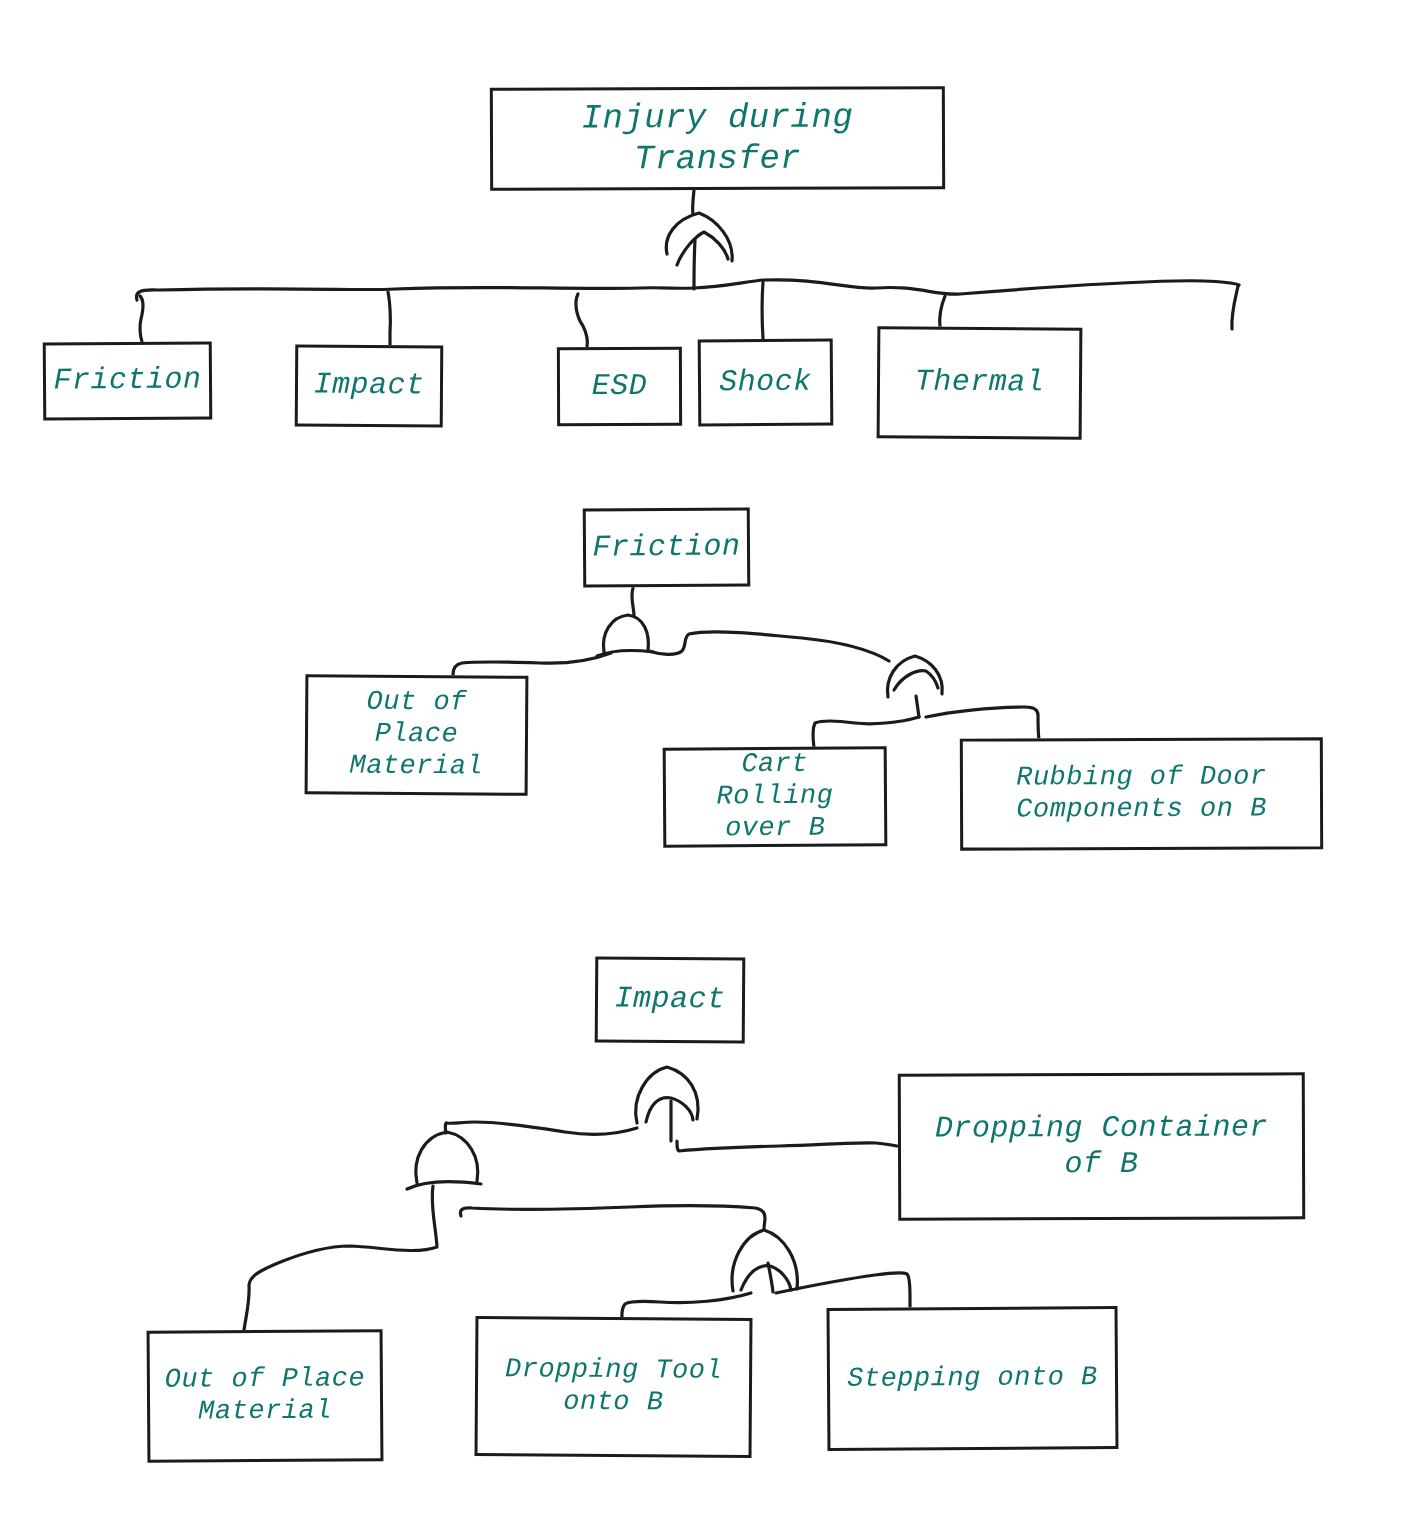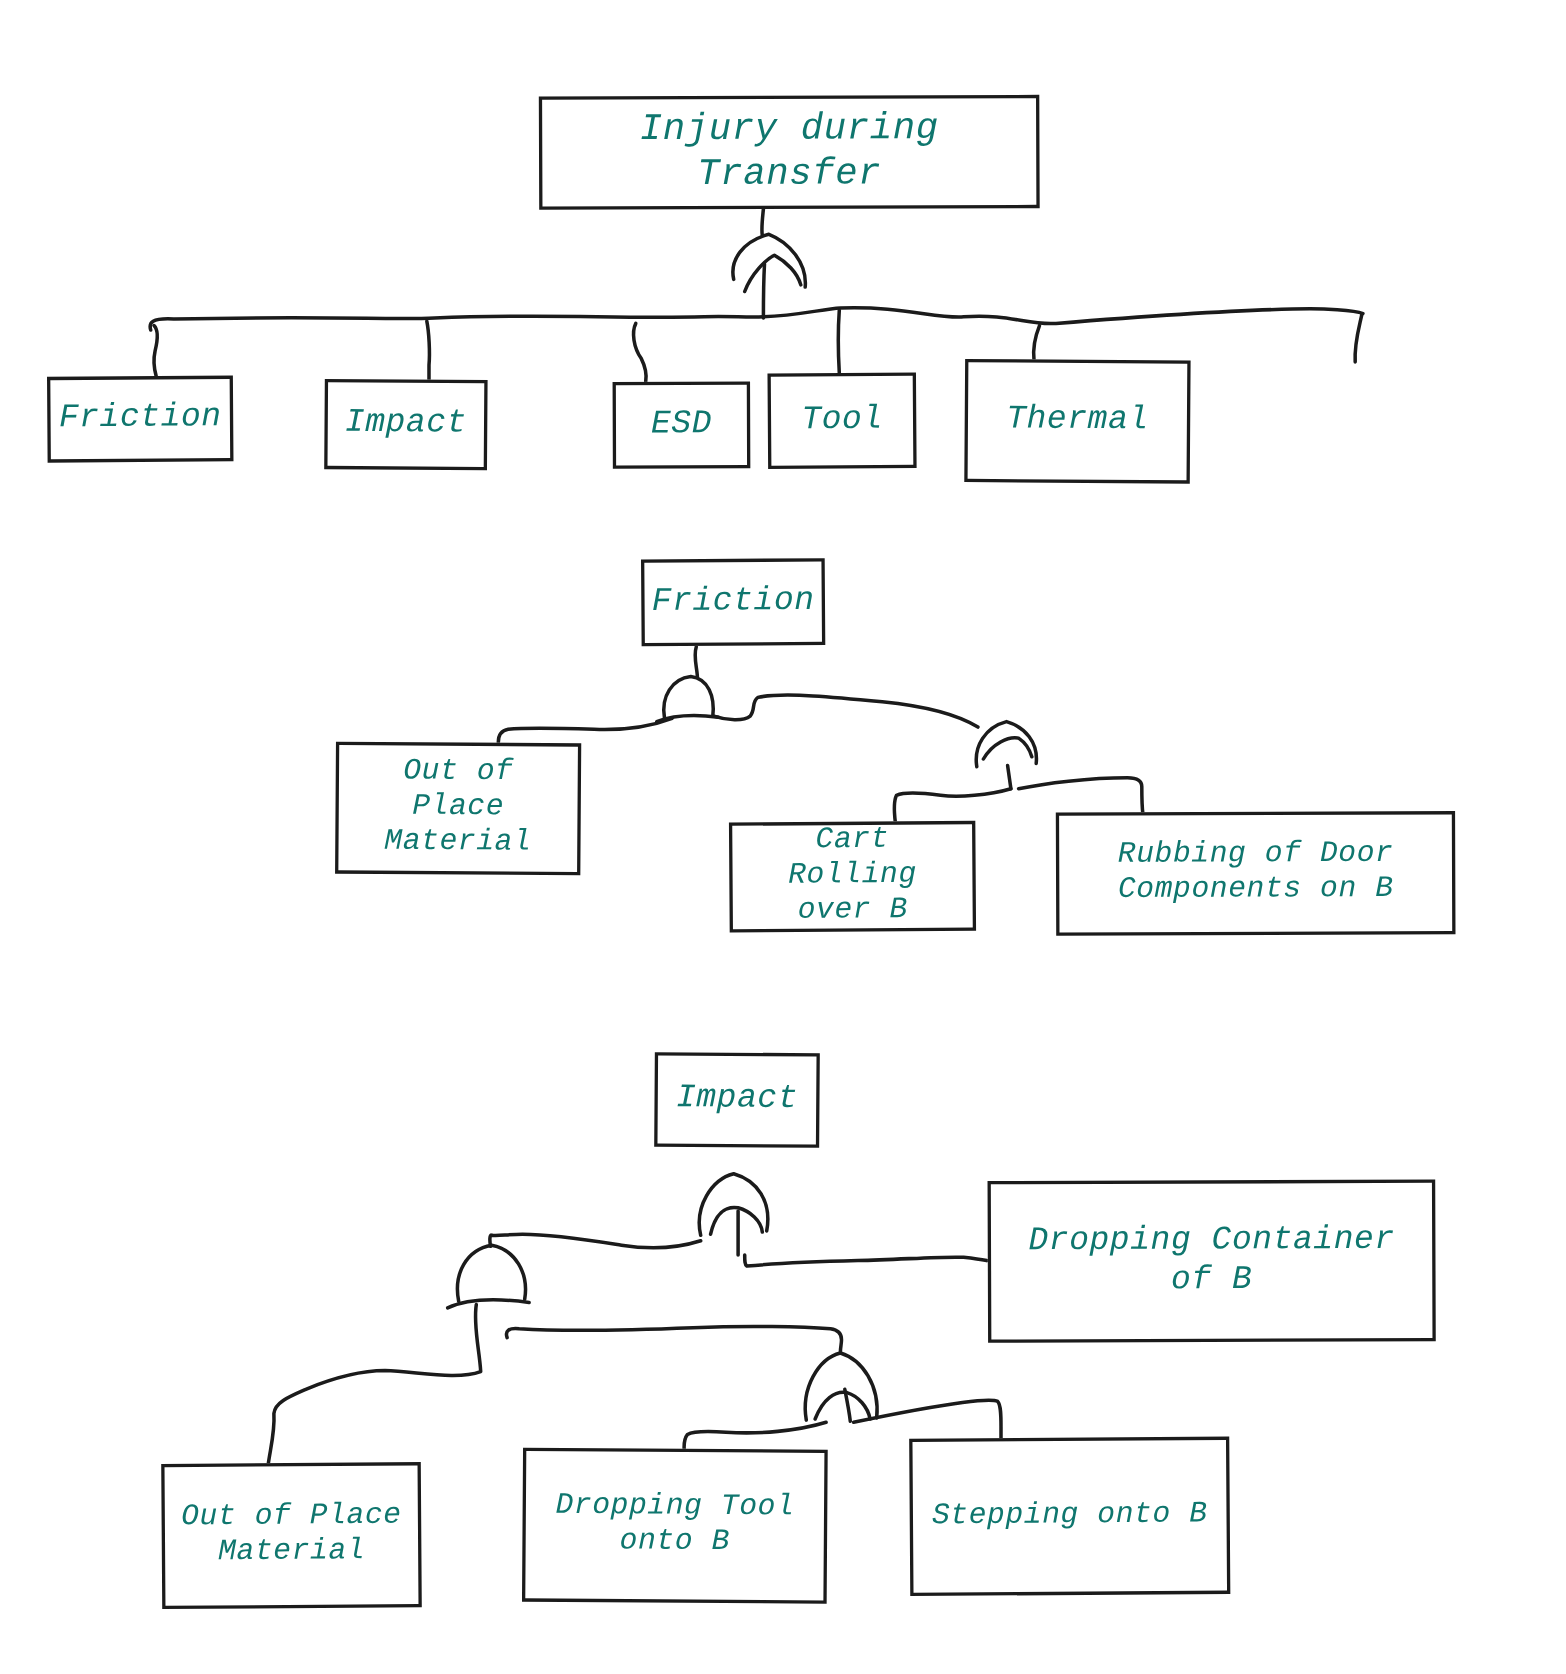--- a/index.html
+++ b/index.html
@@ -107,21 +107,21 @@
   </svg>
 
   <div class="node fs-title r3" style="left:490px;top:87px;width:455px;height:103px;">Injury during Transfer</div>
 
   <div class="node fs-cat r1" style="left:43px;top:342px;width:169px;height:78px;">Friction</div>
 
   <div class="node fs-cat r2" style="left:295px;top:345px;width:148px;height:82px;">Impact</div>
 
   <div class="node fs-cat r3" style="left:510px;top:347px;width:125px;height:79px;margin-left:47px;">ESD</div>
 
-  <div class="node fs-cat r1" style="left:698px;top:339px;width:135px;height:87px;">Tool</div>
+  <div class="node fs-cat r1" style="left:698px;top:339px;width:135px;height:87px;">Shock</div>
 
   <div class="node fs-cat r2" style="left:877px;top:327px;width:205px;height:112px;">Thermal</div>
 
 
   <div class="node fs-cat r1" style="left:583px;top:508px;width:167px;height:79px;">Friction</div>
 
   <div class="node fs-sub r2" style="left:305px;top:675px;width:223px;height:120px;">Out of Place Material</div>
 
   <div class="node fs-sub r1" style="left:663px;top:747px;width:224px;height:100px;">Cart Rolling over B</div>
 

